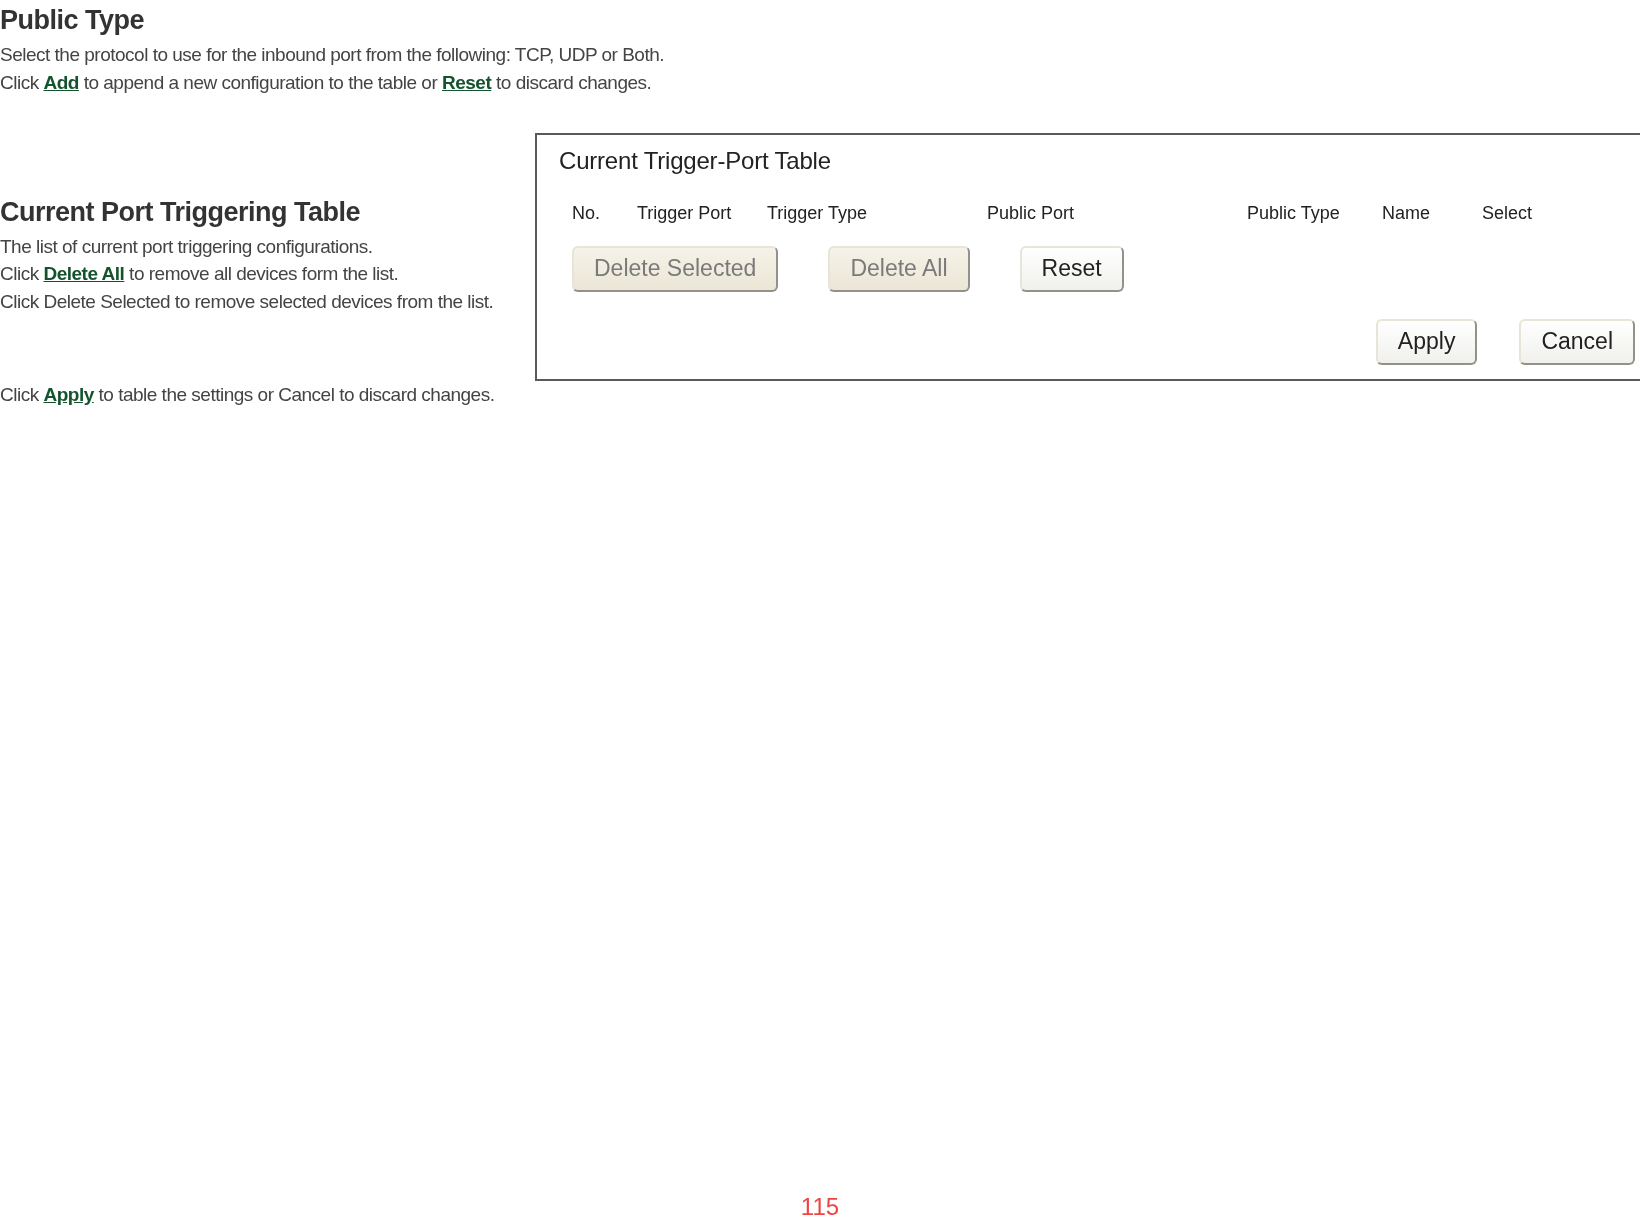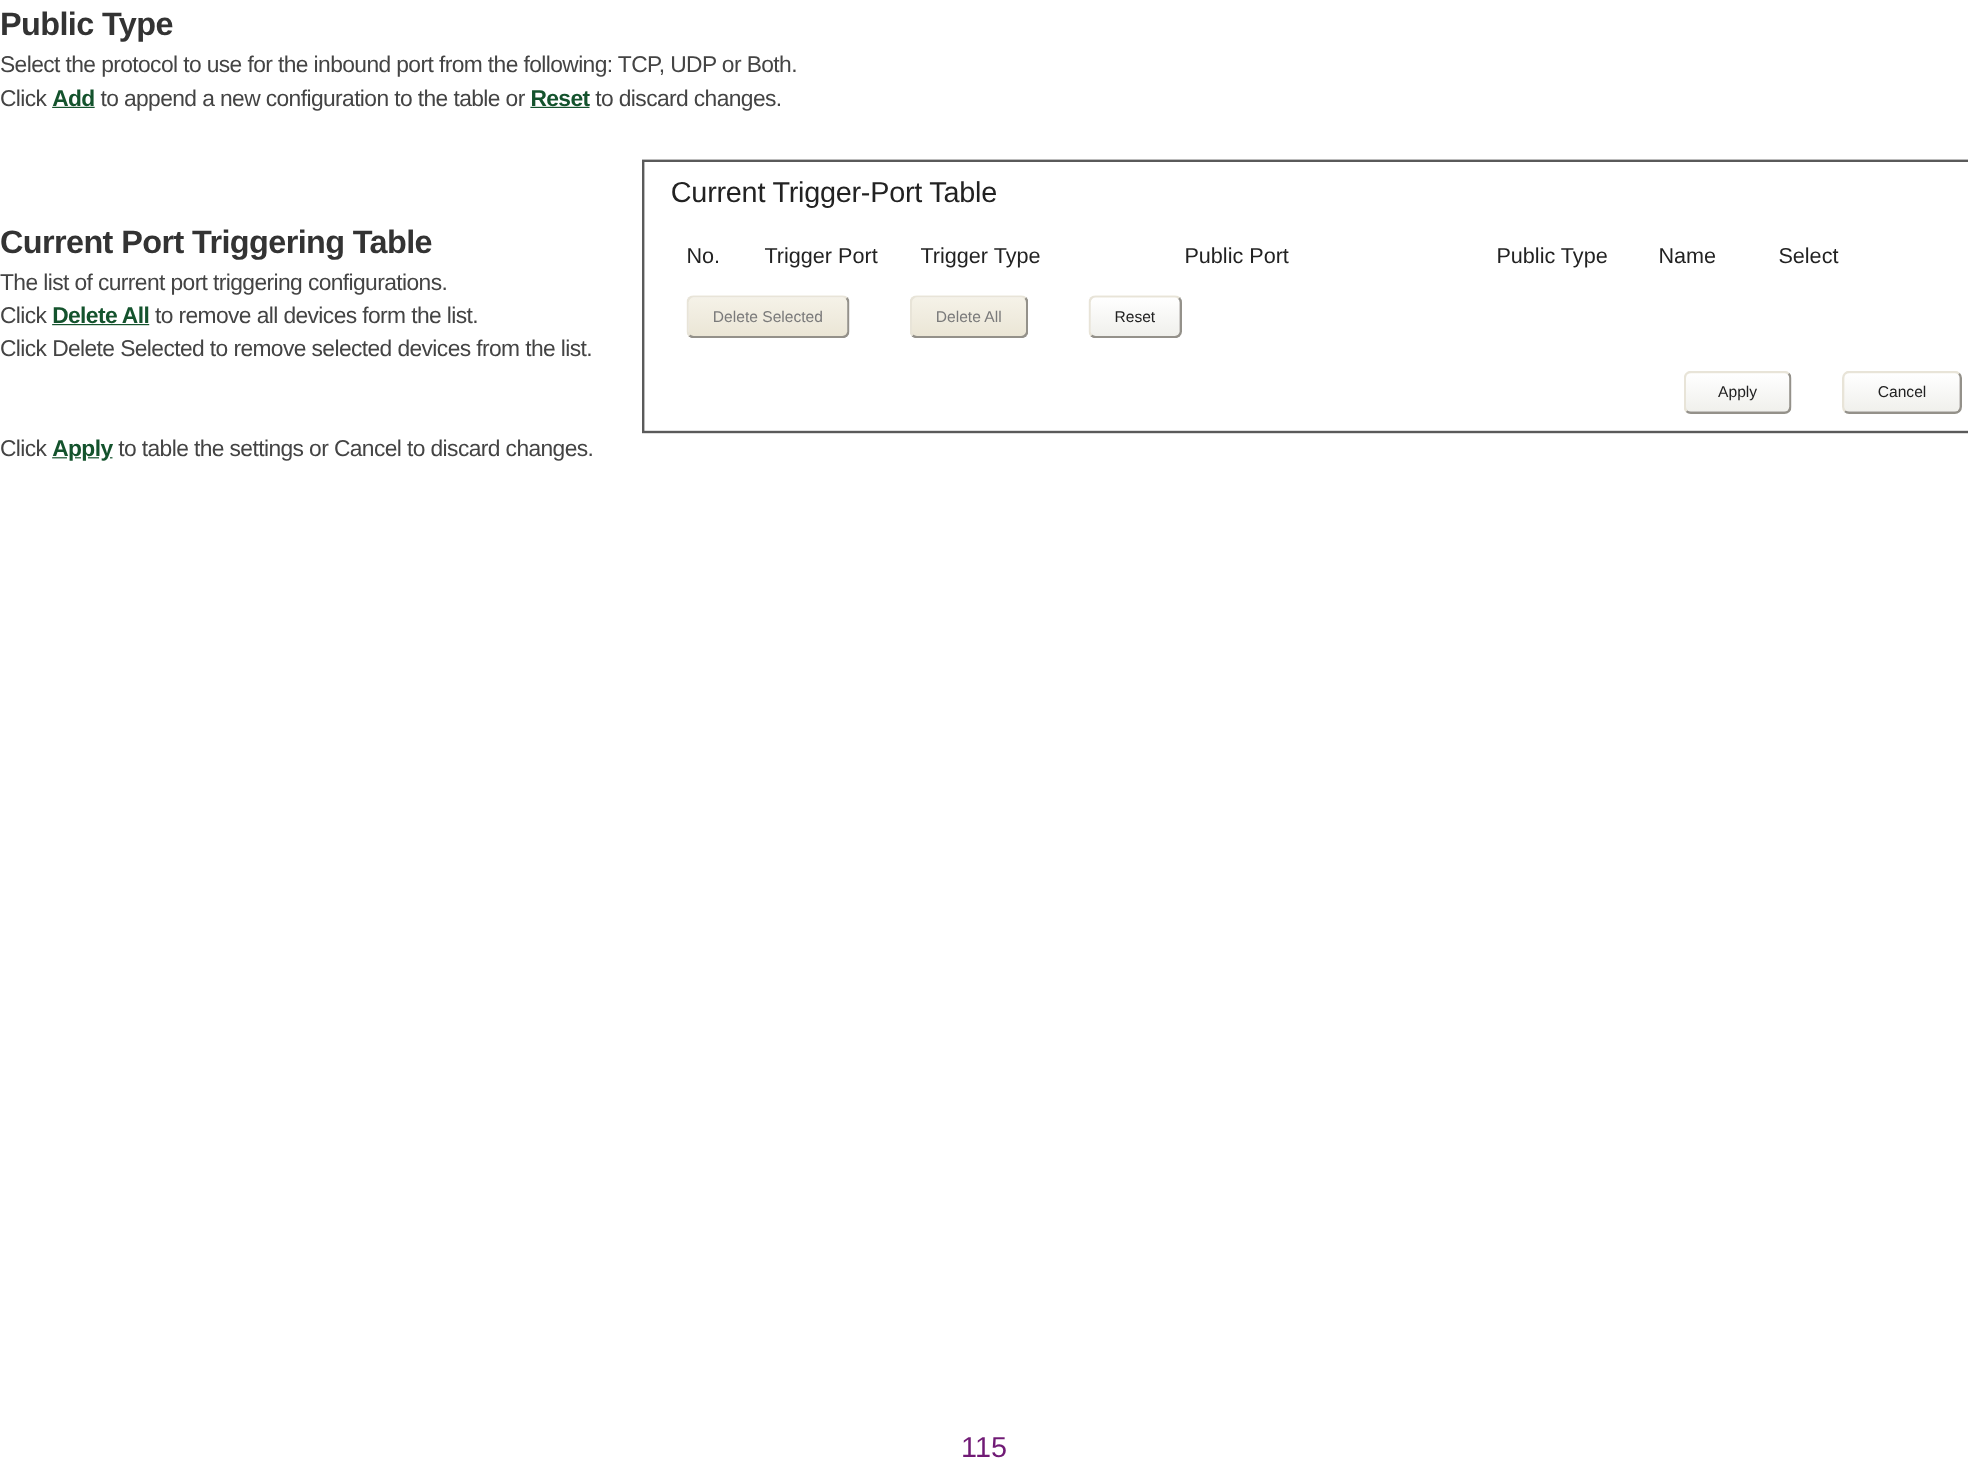--- a/index.html
+++ b/index.html
@@ -79,21 +79,21 @@
     .col-name { width: 100px; }
     .col-select { width: 80px; }
     .button-row {
       display: flex;
       align-items: center;
       padding: 0 20px 15px 35px;
       gap: 50px;
     }
     .ui-button {
       font-family: Arial, sans-serif;
-      font-size: 13px;
+      font-size: 23px;
       padding: 7px 20px 8px 20px;
       border: 2px outset #e8e4d8;
       border-radius: 6px;
       cursor: pointer;
       color: #222;
       min-height: 36px;
       display: inline-flex;
       align-items: center;
       justify-content: center;
     }
@@ -110,21 +110,21 @@
       justify-content: flex-end;
       gap: 18px;
       padding: 12px 20px 14px 20px;
     }
     .page-number {
       position: absolute;
       bottom: 10px;
       left: 50%;
       transform: translateX(-50%);
       font-size: 24px;
-      color: #701a75;
+      color: #ef4444;
     }
   </style>
 </head>
 <body>
 
 <div class="content">
 
   <div class="section">
     <div class="section-heading">Public Type</div>
     <div class="body-text">Select the protocol to use for the inbound port from the following: TCP, UDP or Both.</div>

